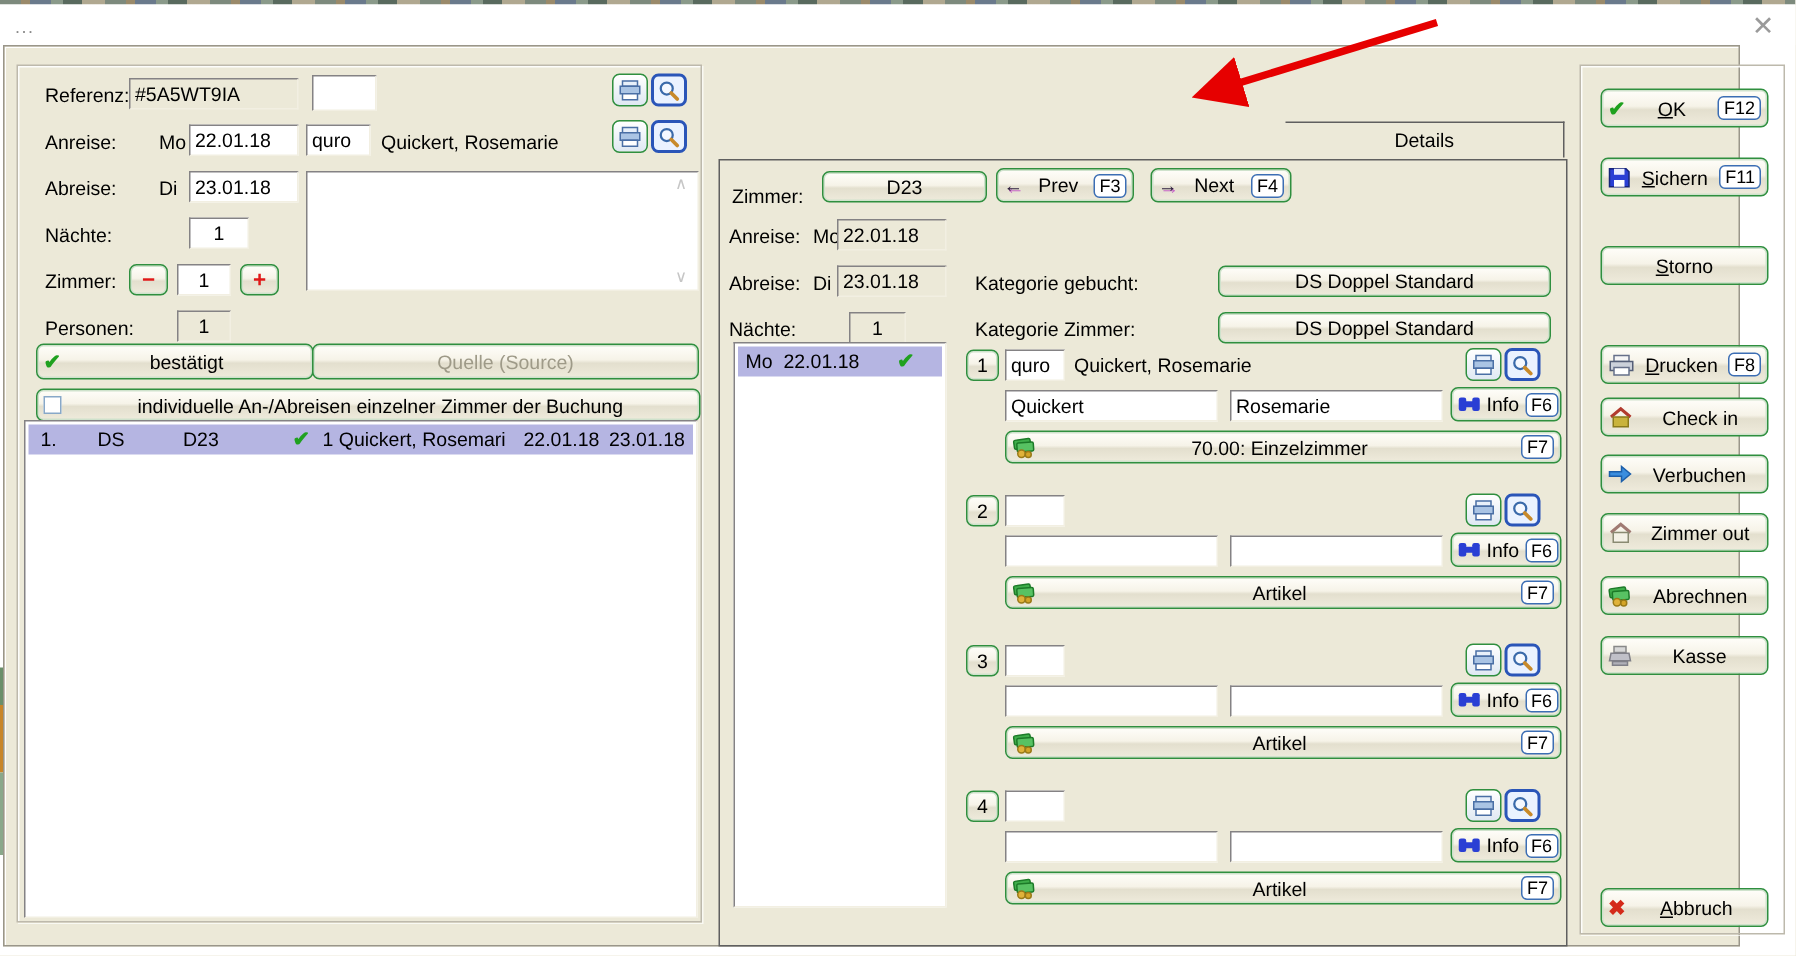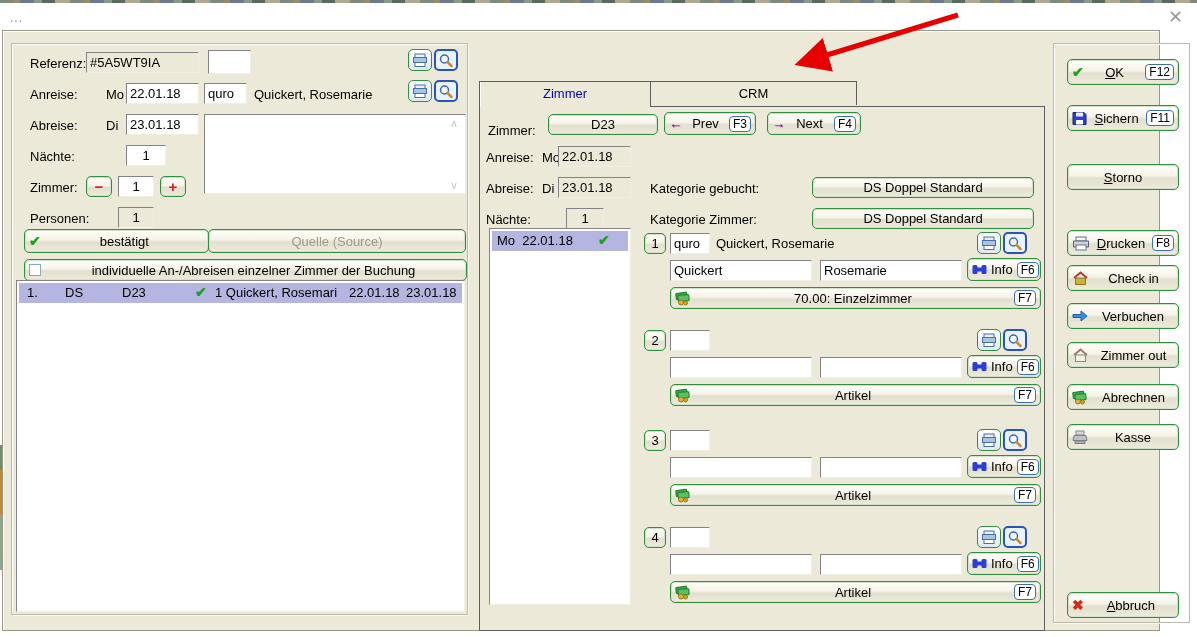--- a/index.html
+++ b/index.html
@@ -177,22 +177,21 @@
         <span style="left:103px;">D23</span>
         <span class="check" style="left:176px;top:1px;">✔</span>
         <span style="left:196px;">1 Quickert, Rosemari</span>
         <span style="left:330px;">22.01.18</span>
         <span style="left:387px;">23.01.18</span>
       </div>
     </div>
   </div>
 
   <div class="abs tabbar">
-    <div class="tab first active" style="left:0;width:172px;">Zimmer</div>
-    <div class="tab" style="left:172px;width:206px;">CRM</div>
+    <div class="tab" style="left:378px;width:186px;">Details</div>
   </div>
 
   <div class="abs tab-content">
     <span class="lbl" style="left:8px;top:16px;">Zimmer:</span>
     <div class="btn-green" style="left:68px;top:7px;width:110px;height:21px;">
       <span class="cap">D23</span>
     </div>
     <div class="btn-green" style="left:184px;top:5px;width:92px;height:23px;">
       <span style="color:#2a1a3a;font-weight:bold;text-shadow:1px 1px 0 #c86ac8;">←</span>
       <span class="cap">Prev</span>

